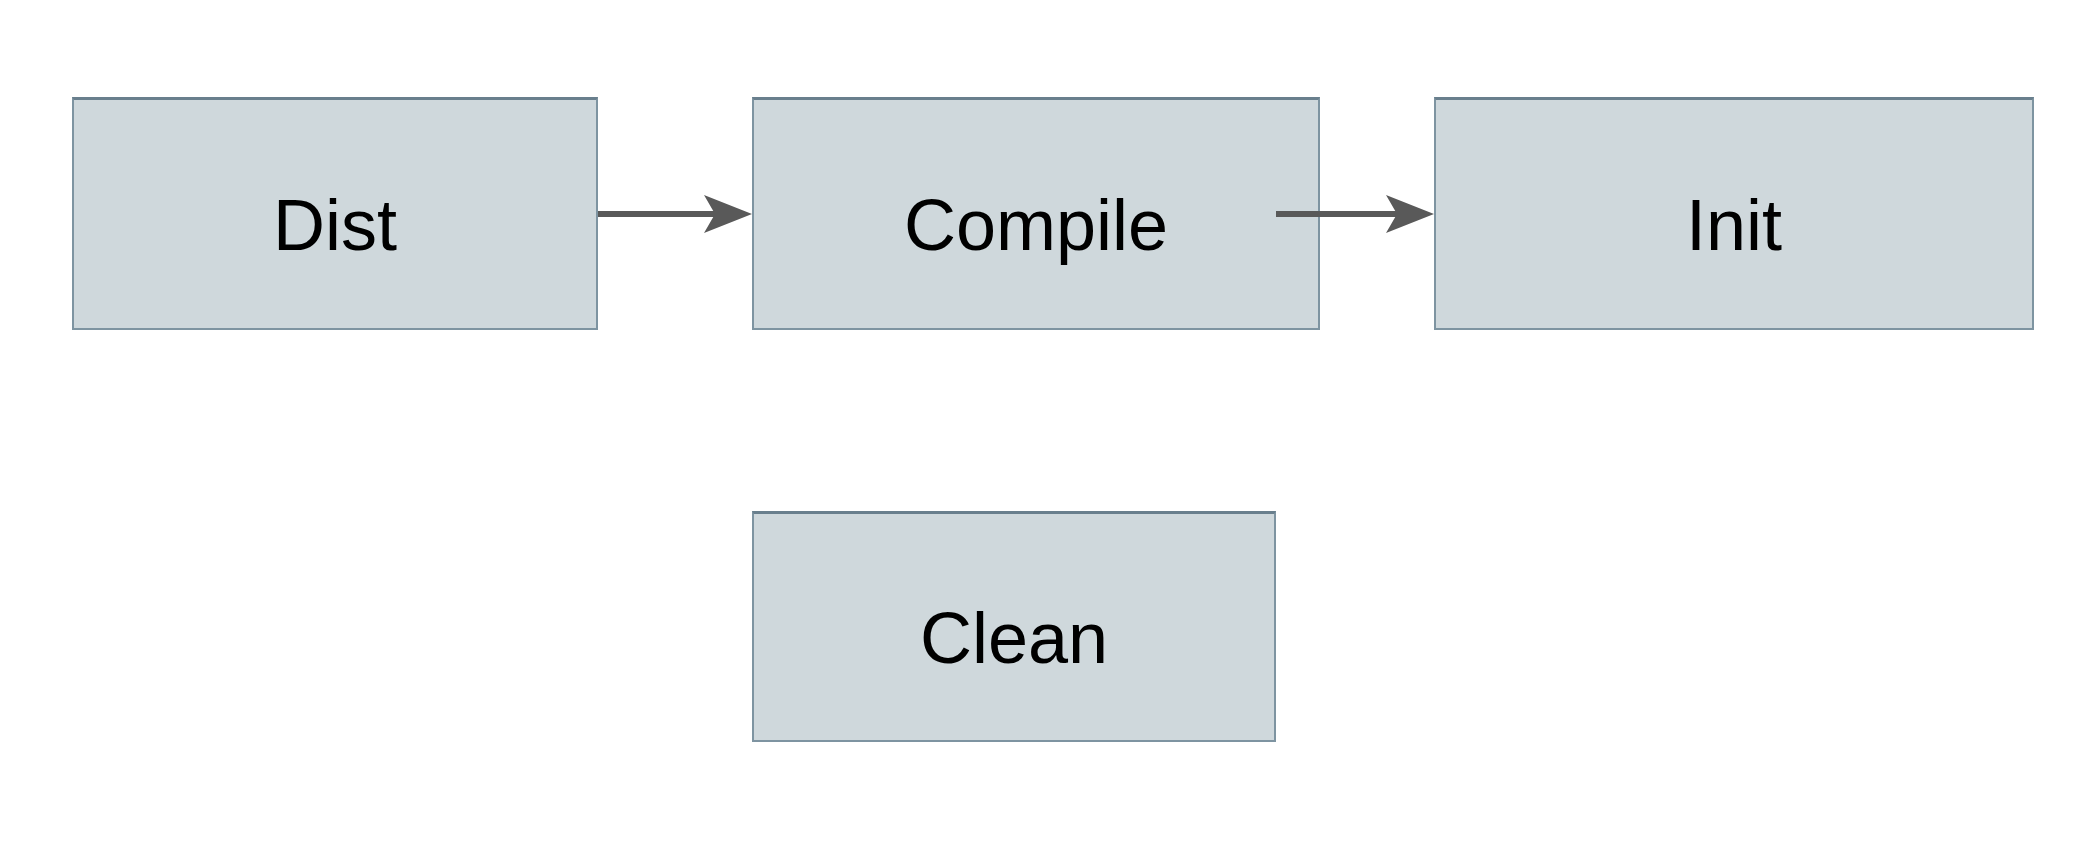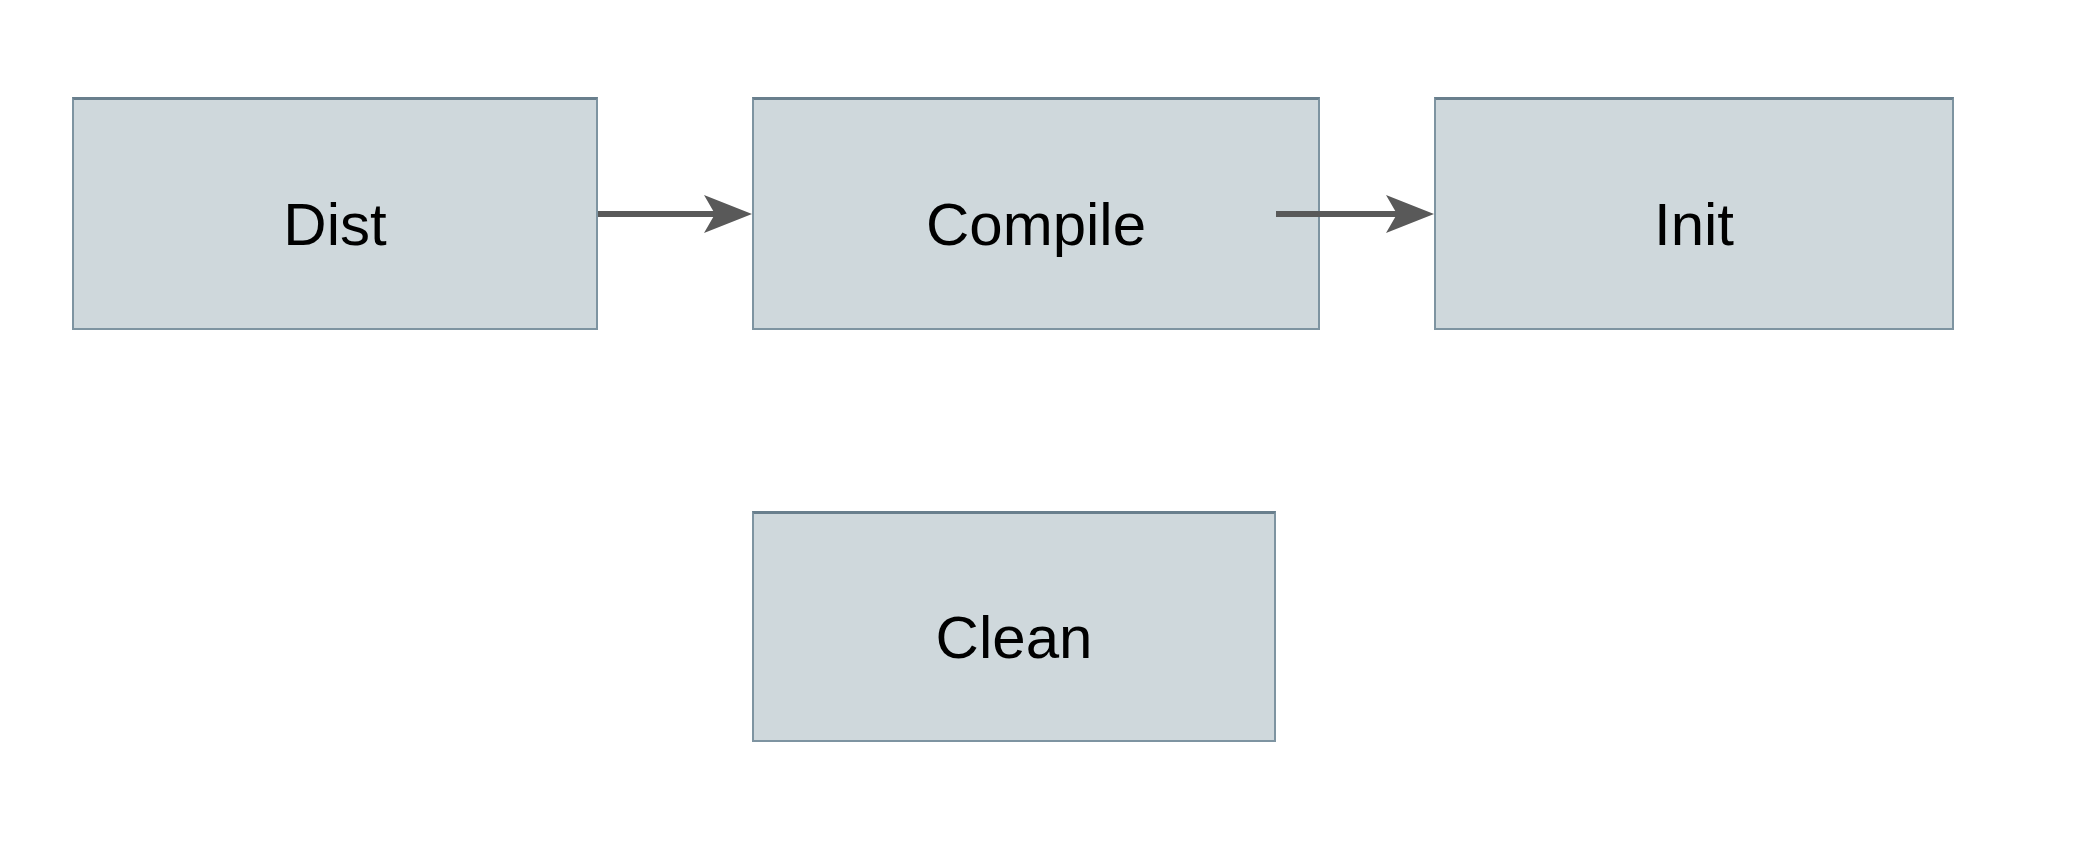--- a/index.html
+++ b/index.html
@@ -27,30 +27,30 @@
   .node {
     position: absolute;
     background: var(--node-fill);
     border: 2px solid var(--node-border);
     border-top: 3px solid var(--node-border-top);
     display: flex;
     align-items: center;
     justify-content: center;
   }
   .node-label {
-    font-size: 60px;
+    font-size: 72px;
     line-height: 1;
     color: var(--text-color);
     transform: translateY(-3px);
     white-space: nowrap;
     margin-top: 28px;
   }
   .node-dist    { left: 72px;   top: 97px;  width: 526px; height: 233px; }
   .node-compile { left: 752px;  top: 97px;  width: 568px; height: 233px; }
-  .node-init    { left: 1434px; top: 97px;  width: 520px; height: 233px; }
+  .node-init    { left: 1434px; top: 97px;  width: 600px; height: 233px; }
   .node-clean   { left: 752px;  top: 511px; width: 524px; height: 231px; }
   .arrow {
     position: absolute;
     top: 192px;
     height: 44px;
     display: block;
   }
   .arrow-1 { left: 598px;  width: 154px; }
   .arrow-2 { left: 1276px; width: 158px; }
   .arrow rect, .arrow polygon {

